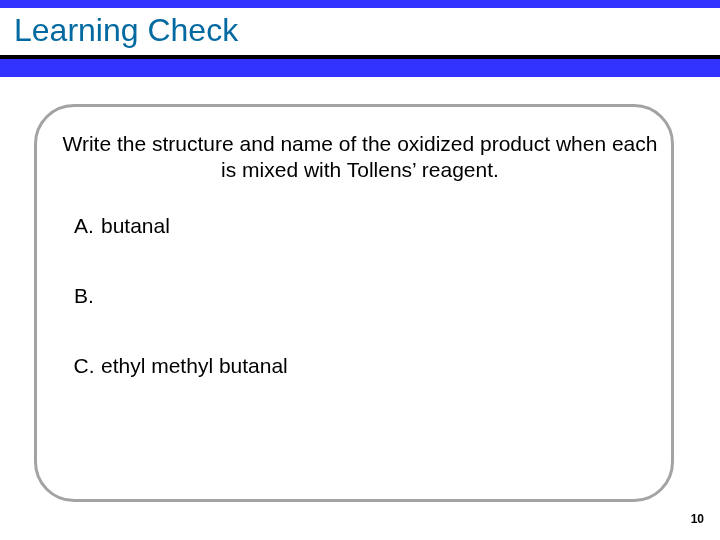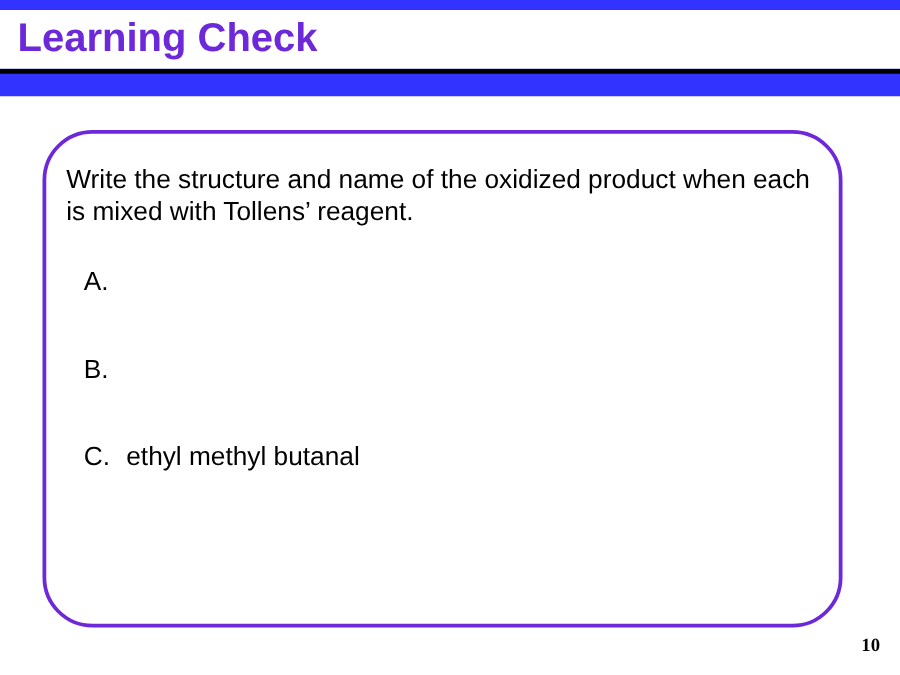--- a/index.html
+++ b/index.html
@@ -21,83 +21,84 @@
     position: absolute;
     left: 0;
     top: 0;
     width: 100%;
     background: #3333ff;
     padding-top: 8px;
     padding-bottom: 18px;
   }
   .title-text {
     position: relative;
-    color: #6d28d9;
+    color: #0369a1;
     font-size: 32px;
-    font-weight: bold;
+    font-weight: normal;
     padding: 4px 0 6px 14px;
     background: #fff;
     width: calc(100% - 14px);
   }
   .title-underline {
     height: 4px;
     background: #000;
     width: 100%;
   }
   .content-box {
     position: absolute;
     left: 34px;
     top: 104px;
     width: 640px;
     height: 398px;
-    border: 3px solid #6d28d9;
+    border: 3px solid #a3a3a3;
     border-radius: 40px;
     box-sizing: border-box;
     padding: 24px 4px 0 10px;
+    text-align: center;
   }
   .prompt {
     font-size: 21px;
     color: #000;
     line-height: 1.25;
     margin: 0 0 30px 6px;
   }
   .item {
     font-size: 21px;
     color: #000;
     margin: 0 0 46px 20px;
     display: flex;
   }
   .item .letter {
     min-width: 34px;
   }
   .page-num {
     position: absolute;
     right: 16px;
     bottom: 14px;
-    font-size: 15px;
+    font-size: 12px;
     font-weight: bold;
     color: #000;
-    font-family: Liberation Serif, serif;
   }
 </style>
 </head>
 <body>
 
 <div class="slide">
 
   <div class="title-band">
     <div class="title-text">Learning Check</div>
     <div class="title-underline"></div>
   </div>
 
   <div class="content-box">
     <p class="prompt">Write the structure and name of the oxidized product when each is mixed with Tollens’ reagent.</p>
 
     <p class="item">
       <span class="letter">A.</span>
+      <span>butanal</span>
     </p>
     <p class="item">
       <span class="letter">B.</span>
     </p>
     <p class="item">
       <span class="letter">C.</span>
       <span>ethyl methyl butanal</span>
     </p>
   </div>
 

